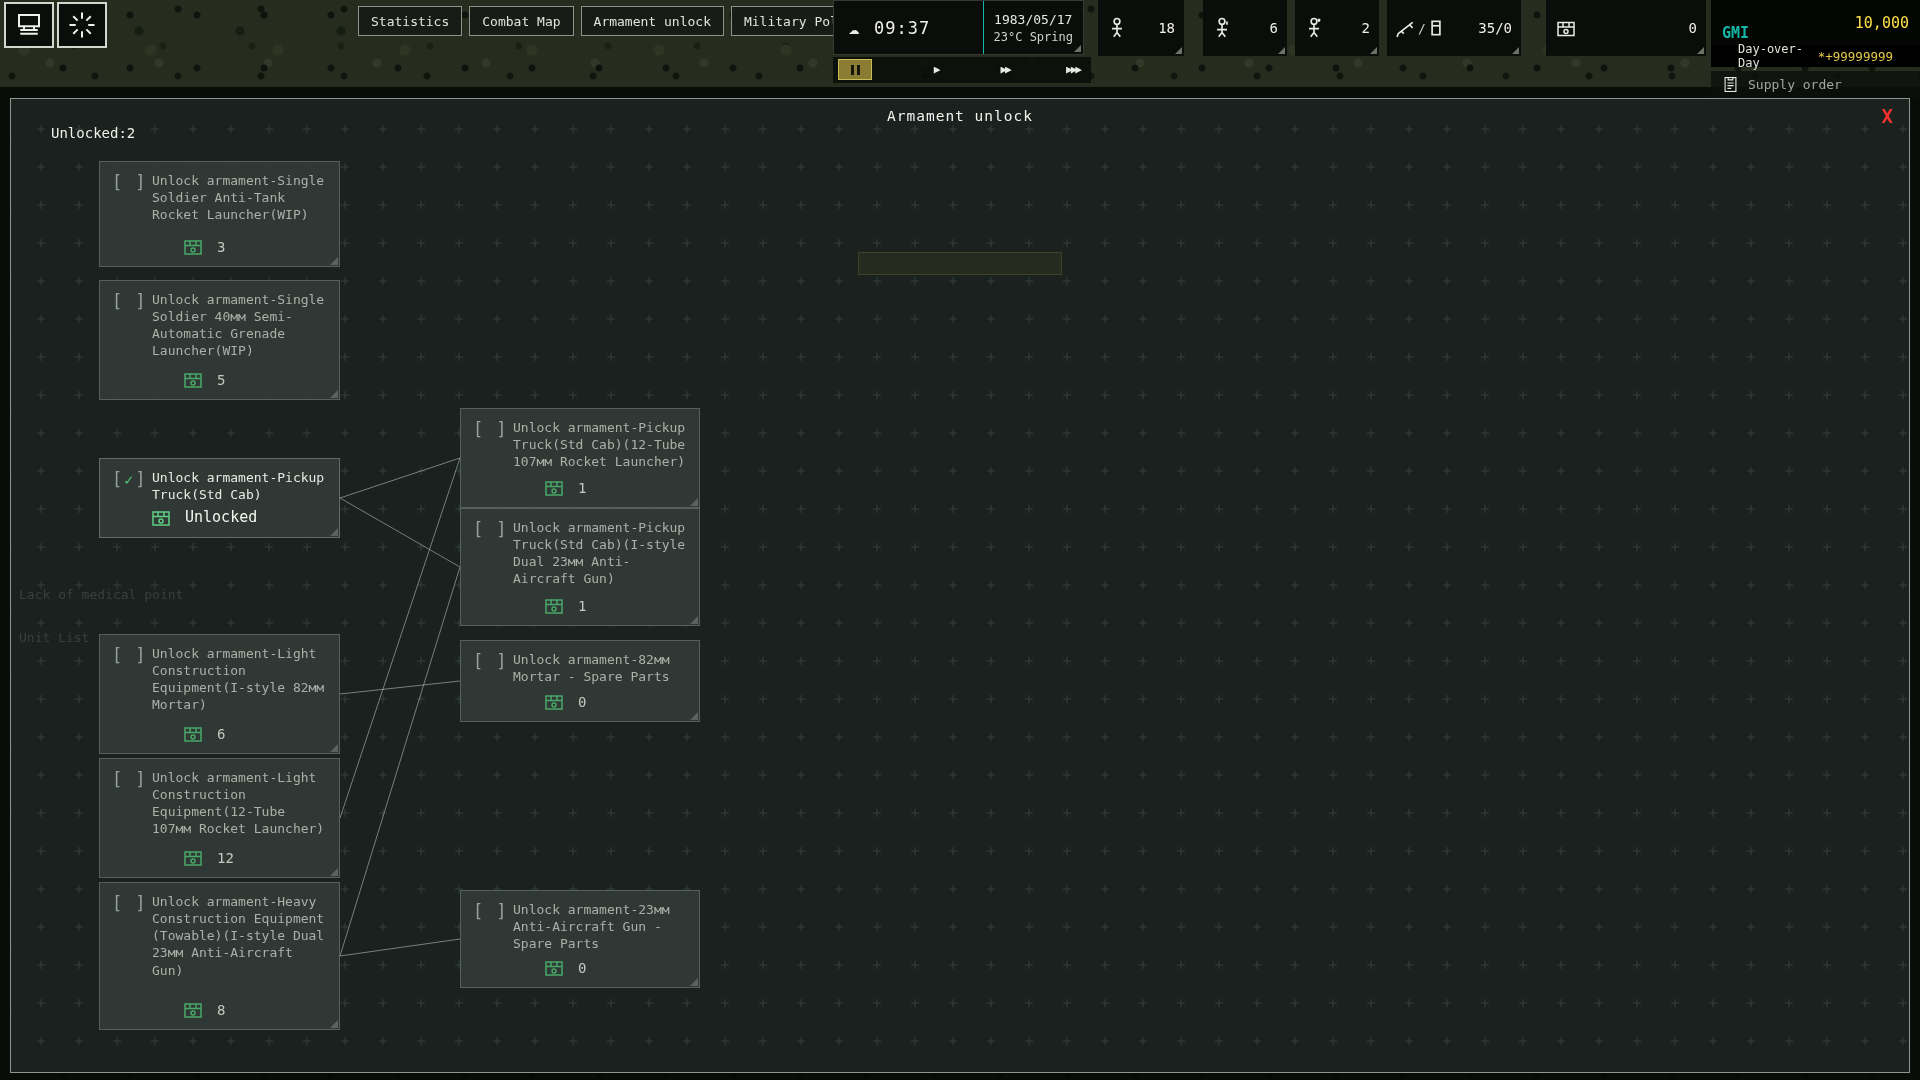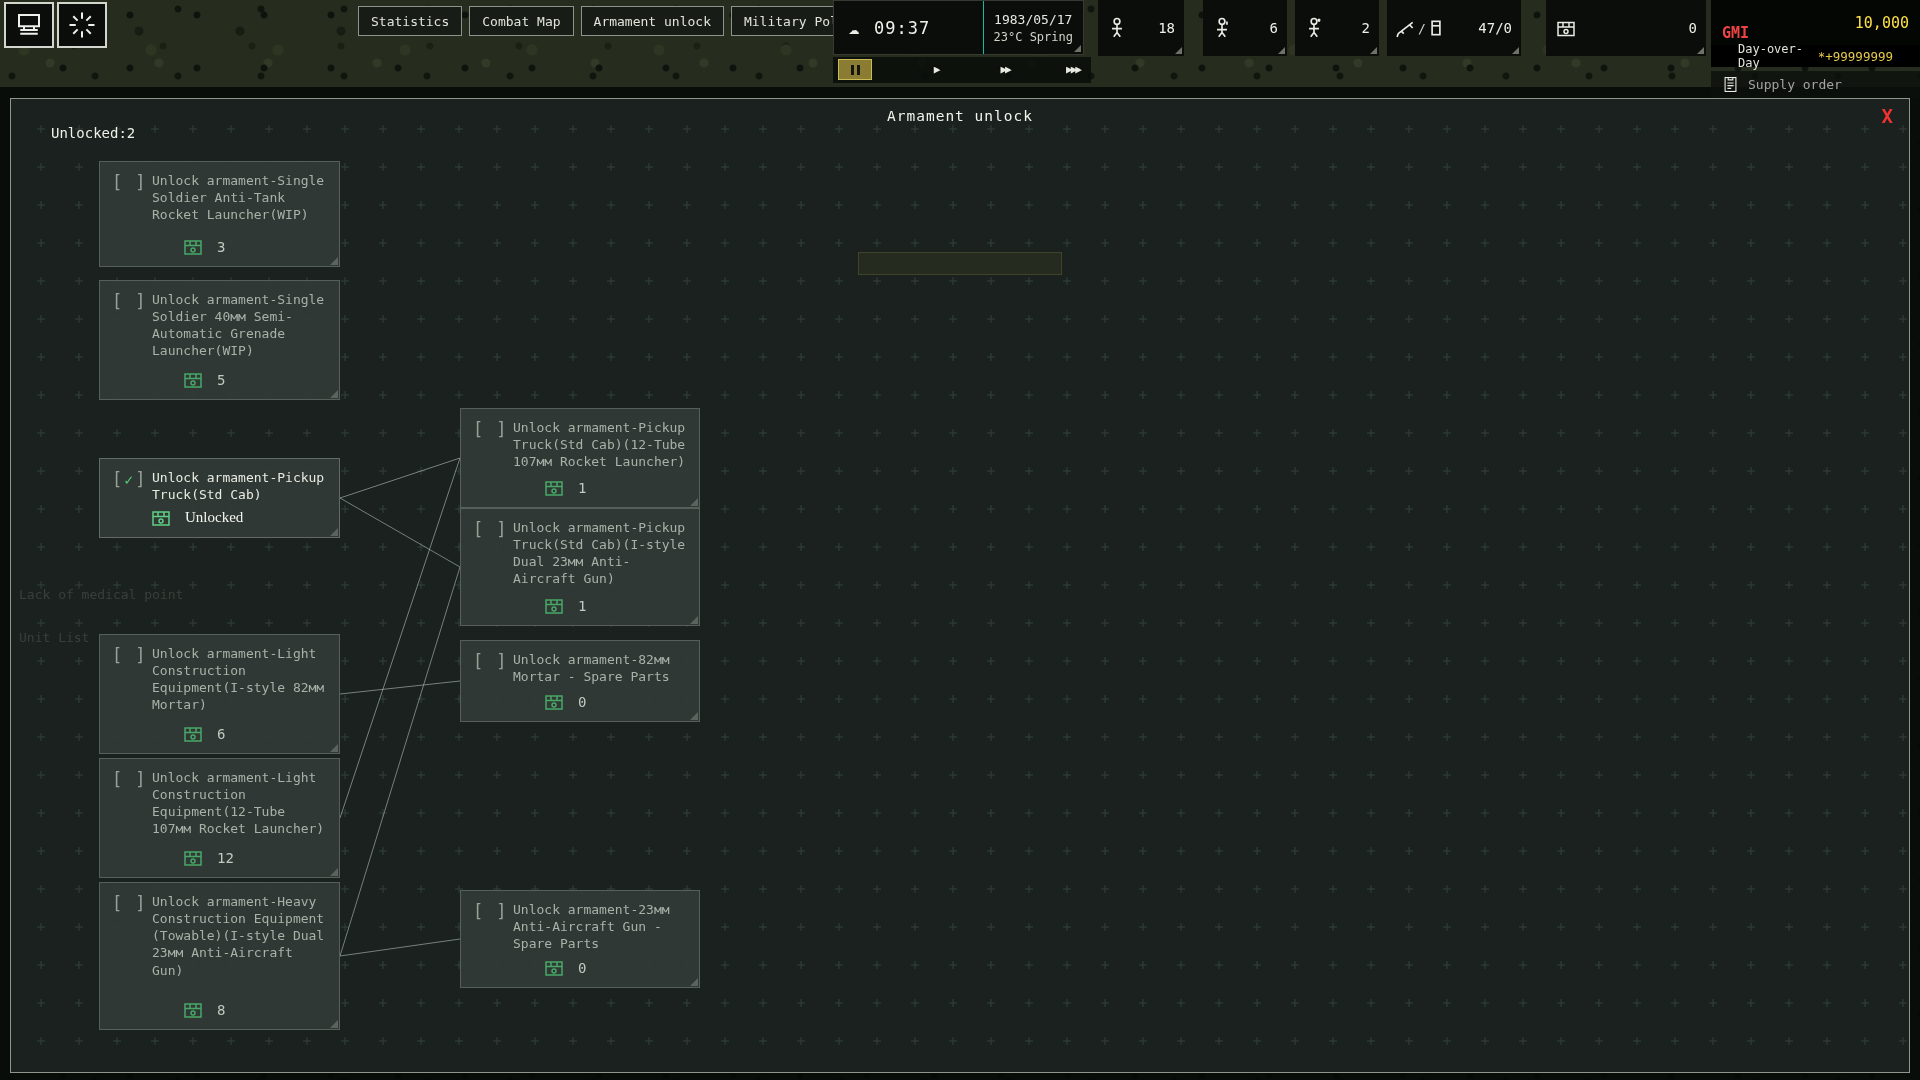--- a/index.html
+++ b/index.html
@@ -40,21 +40,21 @@
   .speed-fast{left:150px;width:44px;letter-spacing:-2px;}
   .speed-fastest{left:214px;width:52px;letter-spacing:-2px;}
   .counter{top:0;height:56px;display:flex;align-items:center;padding:0 9px;box-sizing:border-box;}
   .counter svg{stroke:#e9ece3;fill:none;stroke-width:1.5;}
   .counter .val{margin-left:auto;font-size:14px;color:#eef0e8;}
   .slashsep{color:#cfd4c8;font-size:13px;margin:0 2px;}
   .c1{left:1098px;width:86px;} .c2{left:1203px;width:84px;} .c3{left:1295px;width:84px;}
   .c4{left:1387px;width:134px;} .c5{left:1546px;width:160px;}
   .economy{position:absolute;right:0;top:0;width:209px;}
   .eco-row1{height:45px;background:#040604;display:flex;align-items:center;justify-content:space-between;padding:0 11px;}
-  .eco-cur{color:#ef4444;font-size:15px;font-weight:bold;margin-top:20px;}
+  .eco-cur{color:#14b8a6;font-size:15px;font-weight:bold;margin-top:20px;}
   .eco-bal{color:#fde047;font-size:15px;}
   .eco-row2{height:22px;background:#000000;display:flex;align-items:center;justify-content:space-between;padding:0 27px;}
   .eco-dod-label{color:#dfe3d8;font-size:12px;}
   .eco-dod-val{color:#e7c94c;font-size:12.5px;}
   .eco-row3{height:27px;margin-top:4px;background:rgba(12,16,12,0.8);display:flex;align-items:center;gap:9px;padding:0 11px;cursor:pointer;}
   .eco-row3 svg{stroke:#e9ece3;fill:none;stroke-width:1.4;}
   .eco-supply{color:#a3a3a3;font-size:13px;}
   
   .modal{position:absolute;left:10px;top:98px;width:1900px;height:975px;background:#1a211f;border:1px solid #8f968c;box-sizing:border-box;z-index:4;box-shadow:0 0 0 11px rgba(6,9,7,0.88);}
   .grid-svg,.link-svg{position:absolute;left:0;top:0;pointer-events:none;}
@@ -70,21 +70,21 @@
   .node-title{padding:10px 8px 4px 52px;}
   .node-check{position:absolute;left:12px;top:9px;font-size:17px;color:#98a199;}
   .node-check .mk{display:inline-block;width:13px;text-align:center;color:#52c878;font-weight:bold;font-size:15px;}
   .node-foot{position:absolute;left:82px;bottom:9px;display:flex;align-items:center;gap:13px;}
   .node-foot svg{stroke:#49a868;fill:none;stroke-width:1.5;}
   .node-count{color:#c3c9c0;font-size:14px;}
   .node .fold{position:absolute;right:1px;bottom:1px;border-left:8px solid transparent;border-bottom:8px solid #5b635d;}
   .node.unlocked{color:#e8ebe3;border-color:#616a64;}
   .node.unlocked .node-foot{left:50px;}
   .node.unlocked .node-foot svg{stroke:#5fd084;}
-  .node.unlocked .node-count{color:#f4f6f0;font-size:15px;font-family:Liberation Serif, serif;}
+  .node.unlocked .node-count{color:#f4f6f0;font-size:15px;}
 </style>
 </head>
 <body>
 
 <div class="hud">
 
   <div class="tool-box" style="left:4px">
     <svg width="30" height="30" viewBox="0 0 24 24">
       <rect x="4" y="4" width="16" height="9"></rect>
       <path d="M5 16 h14 M5 19 h14 M8 13 v3 M16 13 v3"></path>
@@ -145,21 +145,21 @@
   </div>
   <div class="panelbox counter c4">
     <svg width="20" height="20" viewBox="0 0 18 18">
       <path d="M2 14 L15 4 M12 6 l3 3 M5 12 l2 2 M2 14 l-1 3"></path>
     </svg>
     <span class="slashsep">/</span>
     <svg width="16" height="20" viewBox="0 0 14 18">
       <rect x="3.5" y="3" width="7" height="12"></rect>
         <path d="M3.5 7 h7"></path>
     </svg>
-    <span class="val">47/0</span>
+    <span class="val">35/0</span>
   </div>
   <div class="panelbox counter c5">
     <svg width="22" height="21" viewBox="0 0 22 20">
       <rect x="3" y="4" width="16" height="13"></rect>
         <path d="M3 8.5 h16 M8 4 v4.5 M14 4 v4.5"></path>
         <circle cx="11" cy="13" r="2"></circle>
     </svg>
     <span class="val">0</span>
   </div>
 

